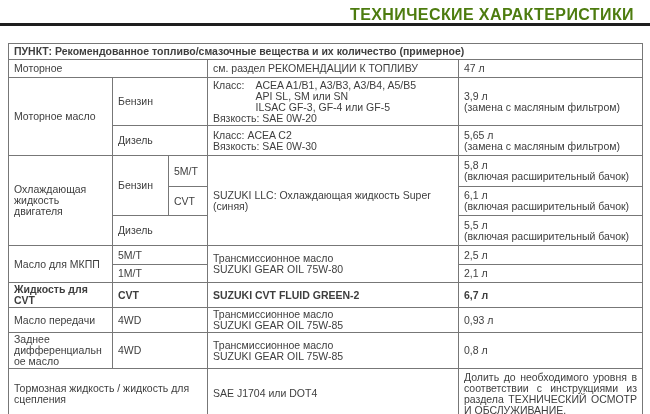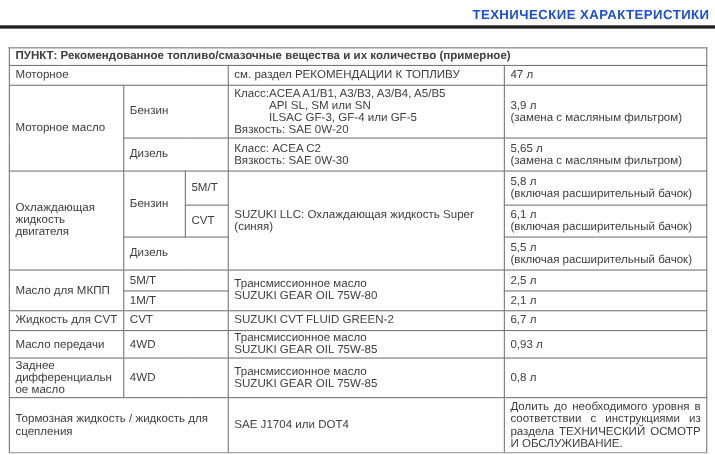--- a/index.html
+++ b/index.html
@@ -8,25 +8,25 @@
     width: 650px;
     height: 414px;
     background: #ffffff;
     font-family: "Liberation Sans", sans-serif;
     color: #3e3e3e;
     overflow: hidden;
   }
   .page-header-title {
     position: absolute;
     top: 6px;
-    right: 5px;
-    font-size: 12px;
+    right: 16px;
+    font-size: 16px;
     font-weight: bold;
     letter-spacing: 0.4px;
-    color: #1d4ed8;
+    color: #4d7c0f;
     white-space: nowrap;
   }
   .header-rule {
     position: absolute;
     top: 23px;
     left: 0;
     width: 650px;
     height: 2.5px;
     background: #1e1e1e;
   }
@@ -50,31 +50,31 @@
   }
   tr.r-title  { height: 16px; margin-top: 36px; }
   tr.r-fuel   { height: 18px; }
   tr.r-petrol { height: 48px; }
   tr.r-diesel { height: 30px; }
   tr.r-cool1  { height: 31px; }
   tr.r-cool2  { height: 29px; }
   tr.r-cool3  { height: 30px; }
   tr.r-mt5    { height: 19px; padding-left: 16px; }
   tr.r-mt6    { height: 18px; }
-  tr.r-cvt    { height: 18px; }
+  tr.r-cvt    { height: 18px; font-weight: bold; }
   tr.r-trans  { height: 24px; }
   tr.r-rear   { height: 34px; }
   tr.r-brake  { height: 50px; }
   td.title-cell {
     font-weight: bold;
     color: #2c2c2c;
   }
   td.vtop { vertical-align: top; padding-top: 2px; }
   td.justify { text-align: justify; }
-  .class-row { display: flex; }
+  .class-row { display: flex; gap: 11px; }
   .class-row > span { flex: 0 0 auto; }
   tr:last-child td { border-bottom-color: #9a9a9a; }
 </style>
 </head>
 <body>
 
 <div class="page">
 
   <div class="page-header-title">ТЕХНИЧЕСКИЕ ХАРАКТЕРИСТИКИ</div>
   <div class="header-rule"></div>

